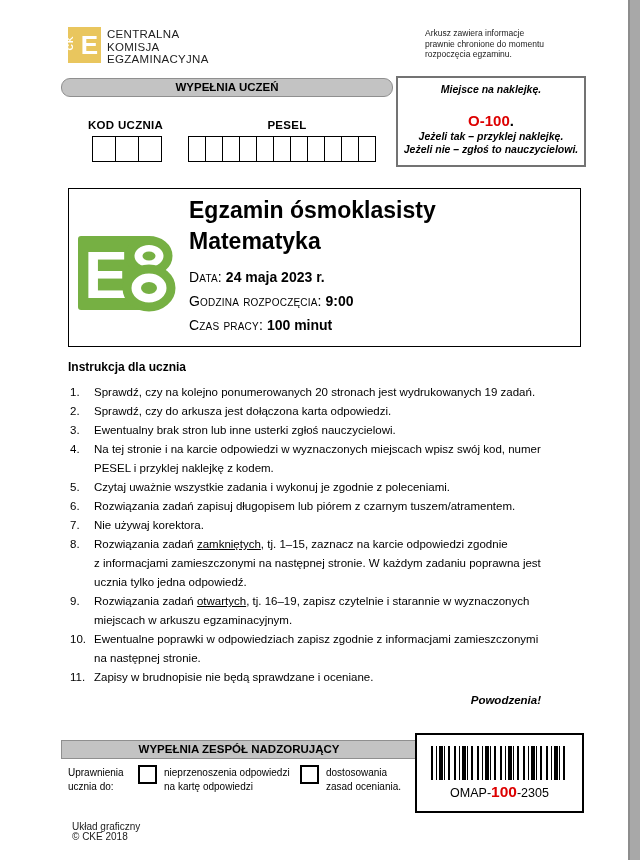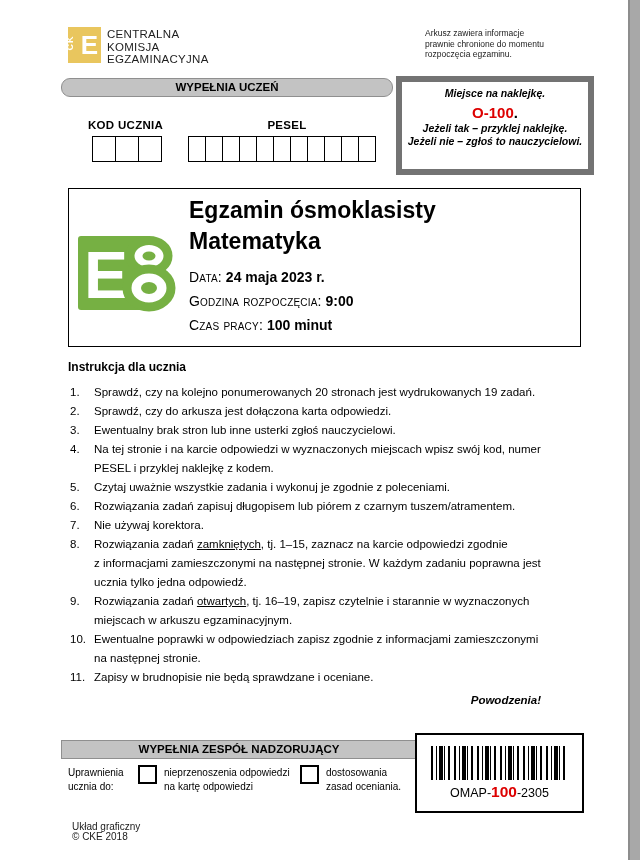--- a/index.html
+++ b/index.html
@@ -26,24 +26,24 @@
   .kod-label{left:88px;top:119px;font-size:11.5px;font-weight:bold;letter-spacing:.3px;}
   .pesel-label{left:188px;top:119px;width:198px;text-align:center;font-size:11.5px;font-weight:bold;letter-spacing:.3px;}
   .cells{display:flex;}
   .cells-kod{left:92px;top:136px;}
   .cells-pesel{left:188px;top:136px;}
   .cell{width:24px;height:26px;border:1px solid #000;margin-left:-1px;background:#fff;box-sizing:border-box;}
   .cell:first-child{margin-left:0;}
   .cell-sm{width:18px;}
 
   
-  .sticker{left:396px;top:76px;width:186px;height:87px;border:6px solid #737373;text-align:center;background:#fff;}
+  .sticker{left:396px;top:76px;width:186px;height:87px;border:2px solid #737373;text-align:center;background:#fff;}
   .sticker .l1{margin-top:5px;font-size:10.5px;font-weight:bold;font-style:italic;}
   .sticker .l2{font-size:10.5px;font-style:italic;margin-top:1px;}
-  .sticker .code-line{font-size:15px;font-weight:bold;margin-top:5px;}
+  .sticker .code-line{font-size:15px;font-weight:bold;margin-top:17px;}
   .sticker .code{color:#dd0000;}
   .sticker .l3,.sticker .l4{font-size:10.5px;font-weight:bold;font-style:italic;margin-top:1px;}
 
   
   .exam-box{left:68px;top:188px;width:511px;height:157px;border:1px solid #000;background:#fff;}
   .e8{position:absolute;left:9px;top:44px;width:100px;height:80px;}
   .exam-title{position:absolute;left:120px;top:6px;font-size:23px;font-weight:bold;line-height:31px;}
   .exam-meta{position:absolute;left:120px;top:76px;font-size:14px;line-height:24px;}
   .meta-label{font-variant:small-caps;letter-spacing:.2px;}
   .meta-val{font-weight:bold;}

